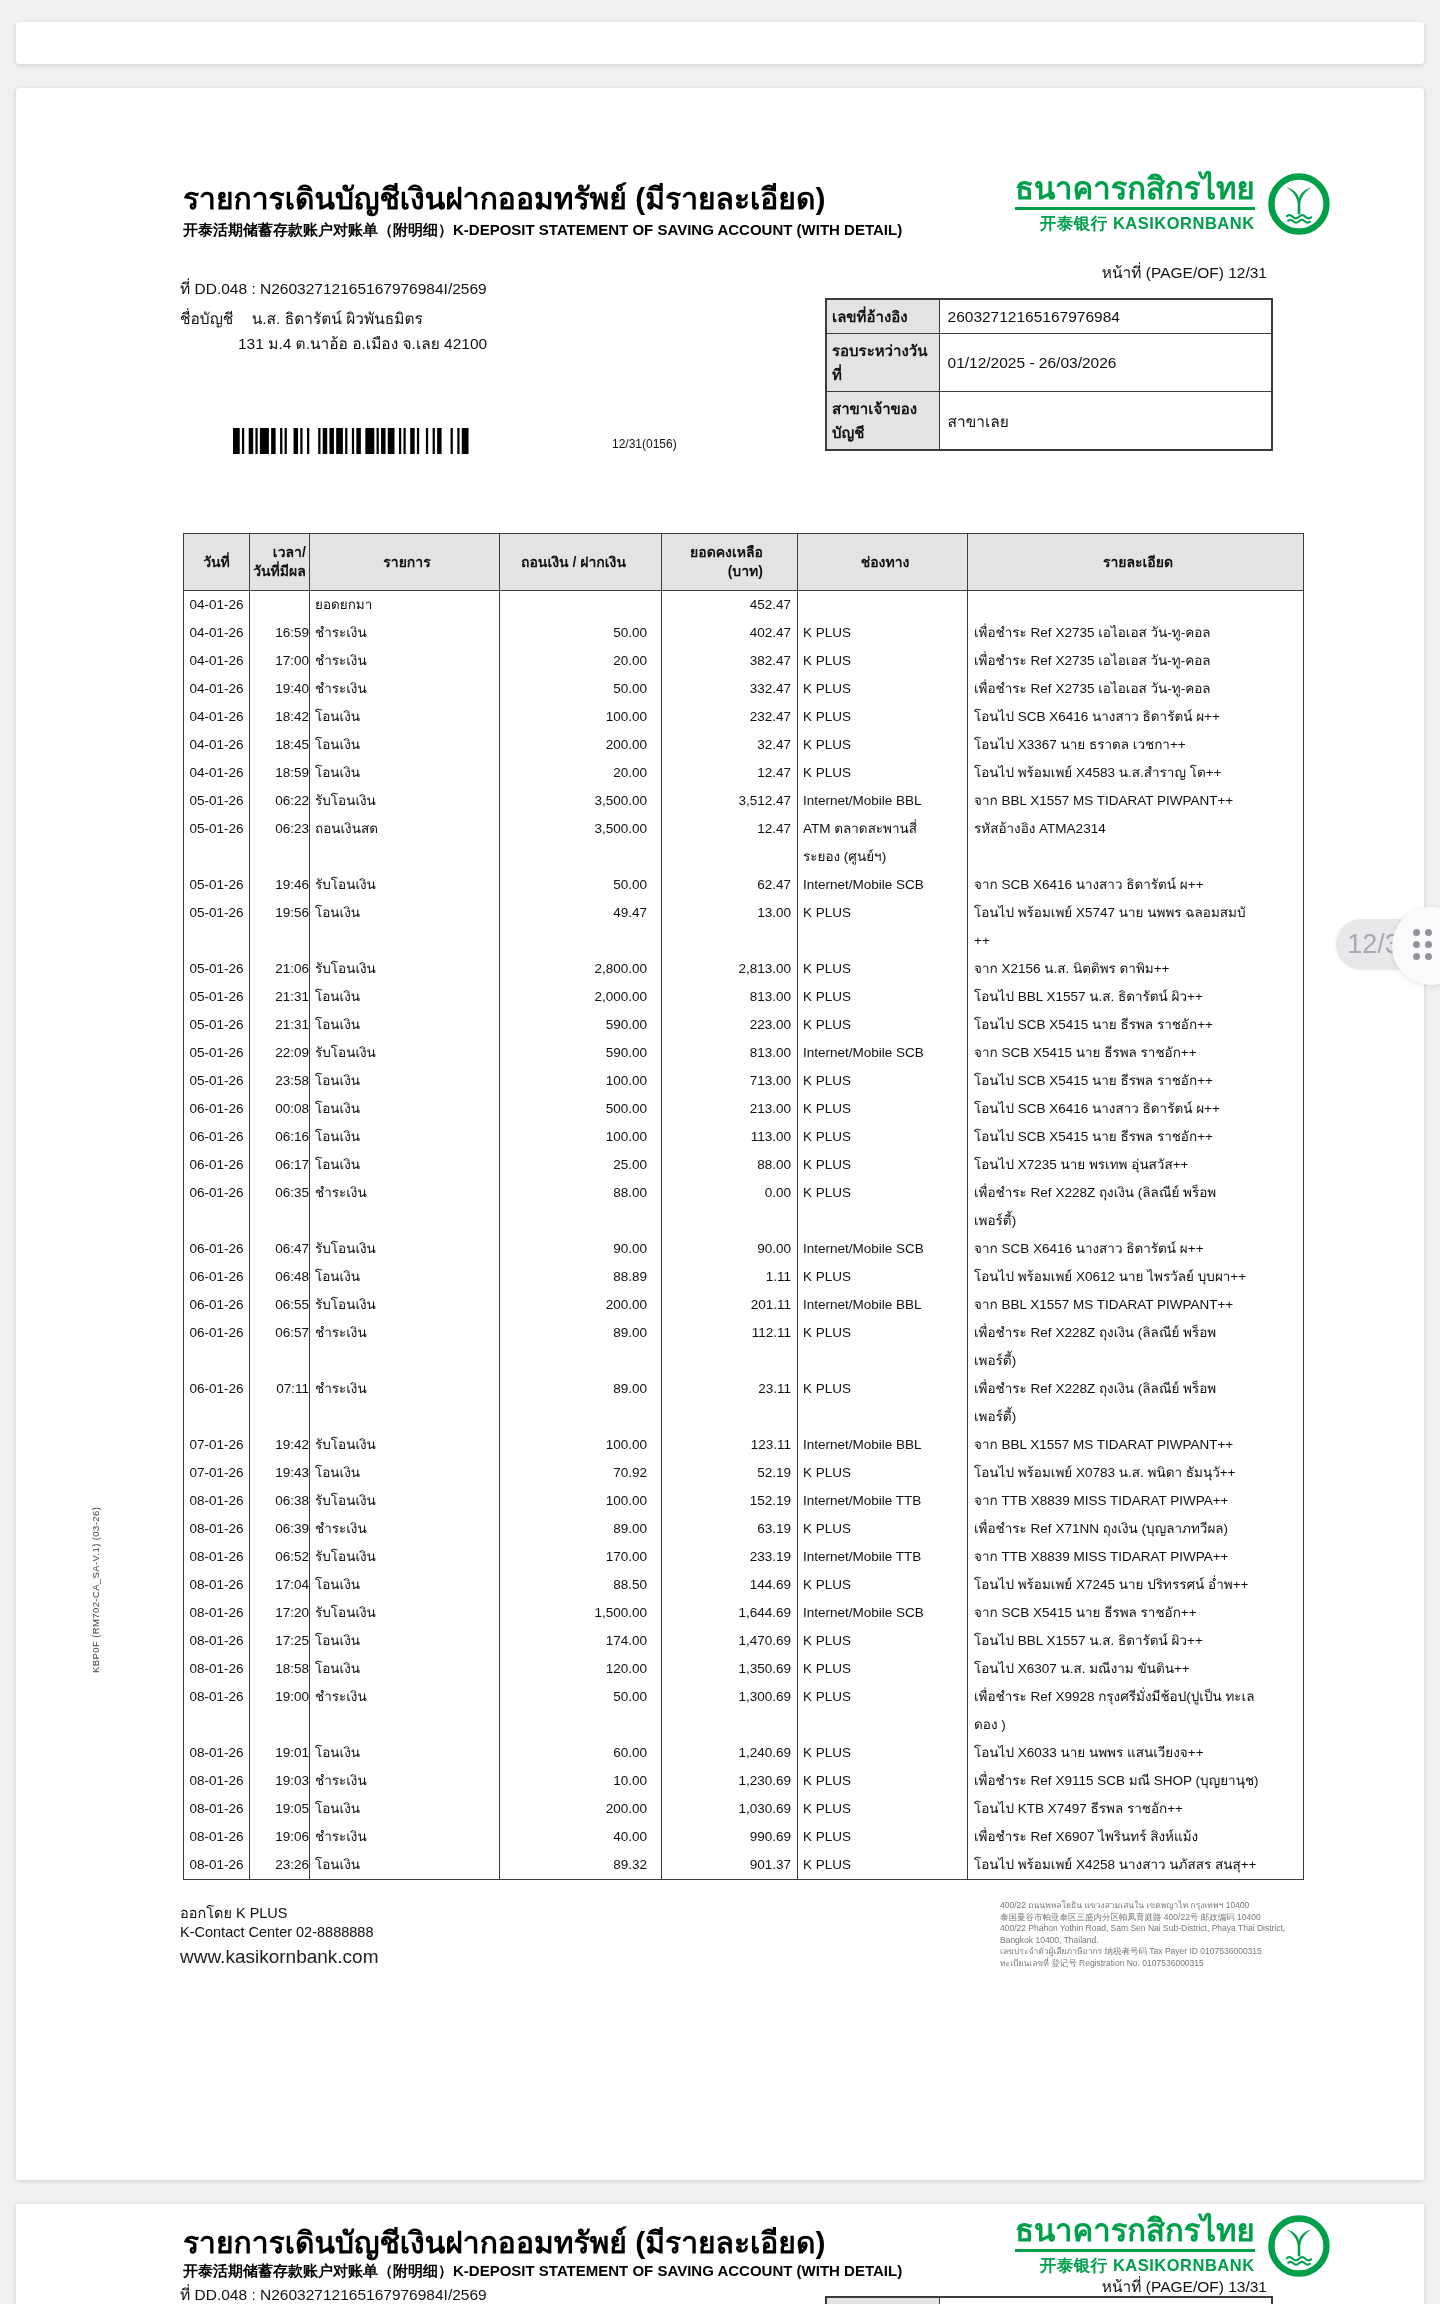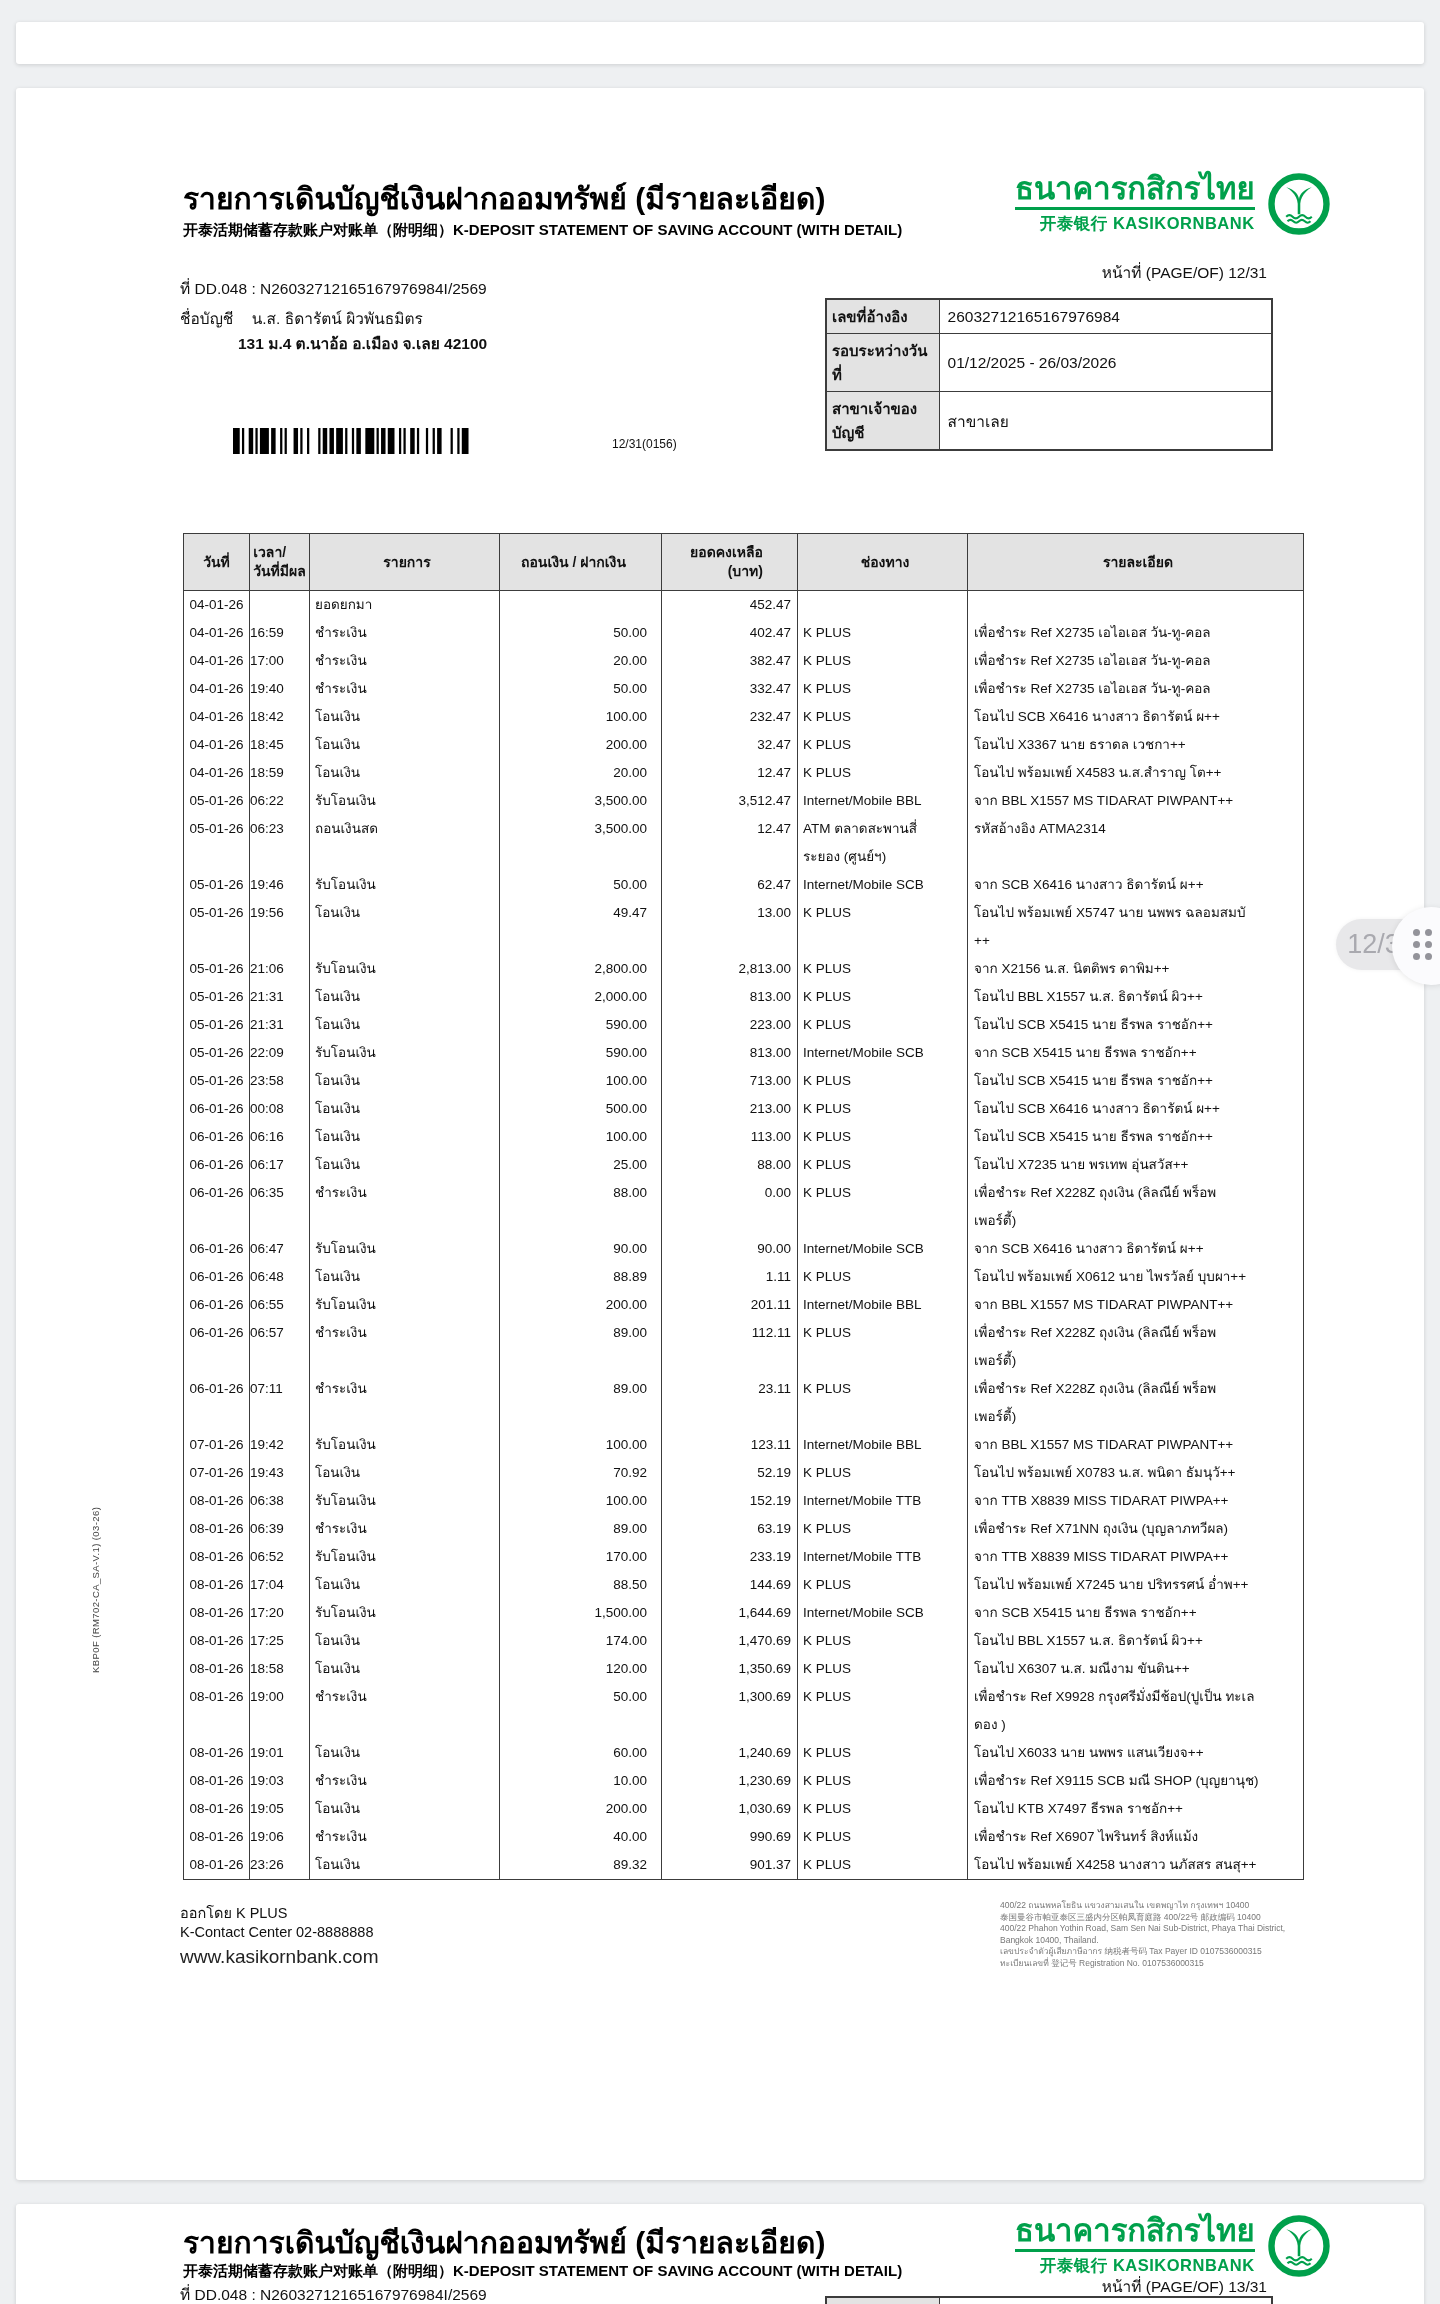--- a/index.html
+++ b/index.html
@@ -11,21 +11,21 @@
   #page11-strip { top:22px; height:42px; }
   #page12 { top:88px; height:2092px; }
   #page13 { top:2204px; height:400px; }
 
   
   .stmt-title { position:absolute; left:167px; font-weight:700; font-size:30px; line-height:34px; color:#000; }
   .stmt-subtitle { position:absolute; left:167px; font-weight:700; font-size:15px; color:#000; }
   .doc-no { position:absolute; left:164px; font-size:15.5px; }
   .acct-line { position:absolute; left:164px; font-size:15.5px; }
   .acct-line .lbl { margin-right:14px; }
-  .acct-addr { position:absolute; left:222px; font-size:15.5px;font-weight:bold; }
+  .acct-addr { position:absolute; left:222px; font-size:15.5px; }
 
   .bank-block { position:absolute; display:flex; align-items:flex-start; }
   .bank-names { text-align:left; }
   .bank-th { color:#00a04b; font-weight:700; font-size:31px; line-height:33px; border-bottom:3px solid #00a04b; padding-bottom:2px; }
   .bank-cn-en { color:#00a04b; font-weight:700; font-size:16.5px; margin-top:3px; letter-spacing:.5px;text-align:right; }
   .bank-logo { width:64px; height:64px; margin-left:12px; }
 
   .page-label { position:absolute; font-size:15.5px; }
 
   
@@ -43,21 +43,21 @@
   
   .txn-table { position:absolute; left:167px; top:445px; width:1121px; border:1.5px solid #3c3c3c; }
   .thead { display:flex; background:#e3e3e3; border-bottom:1.5px solid #3c3c3c; height:57px; }
   .hcell { display:flex; align-items:center; justify-content:center; text-align:center;
            font-weight:700; font-size:14px; white-space:pre-line; line-height:19px;
            border-right:1px solid #3c3c3c; }
   .hcell:last-child, .tcell:last-child { border-right:none; }
   .trow { display:flex; min-height:28px; }
   .tcell { border-right:1px solid #3c3c3c; font-size:13.5px; line-height:28px; white-space:pre-line; overflow:hidden; }
   .c0 { width:66px;  text-align:center; }
-  .c1 { width:60px;  text-align:left; }
+  .c1 { width:60px;  text-align:right; }
   .c2 { width:190px; padding-left:5px; }
   .c3 { width:162px; text-align:right; padding-right:14px; }
   .c4 { width:136px; text-align:right; padding-right:6px; }
   .c5 { width:170px; padding-left:5px; }
   .c6 { width:334px; padding-left:6px; }
 
   
   .footer-issued  { position:absolute; left:164px; top:1813px; font-size:14.5px; }
   .footer-contact { position:absolute; left:164px; top:1836px; font-size:14.5px; }
   .footer-site    { position:absolute; left:164px; top:1858px; font-size:19px; color:#222; }

